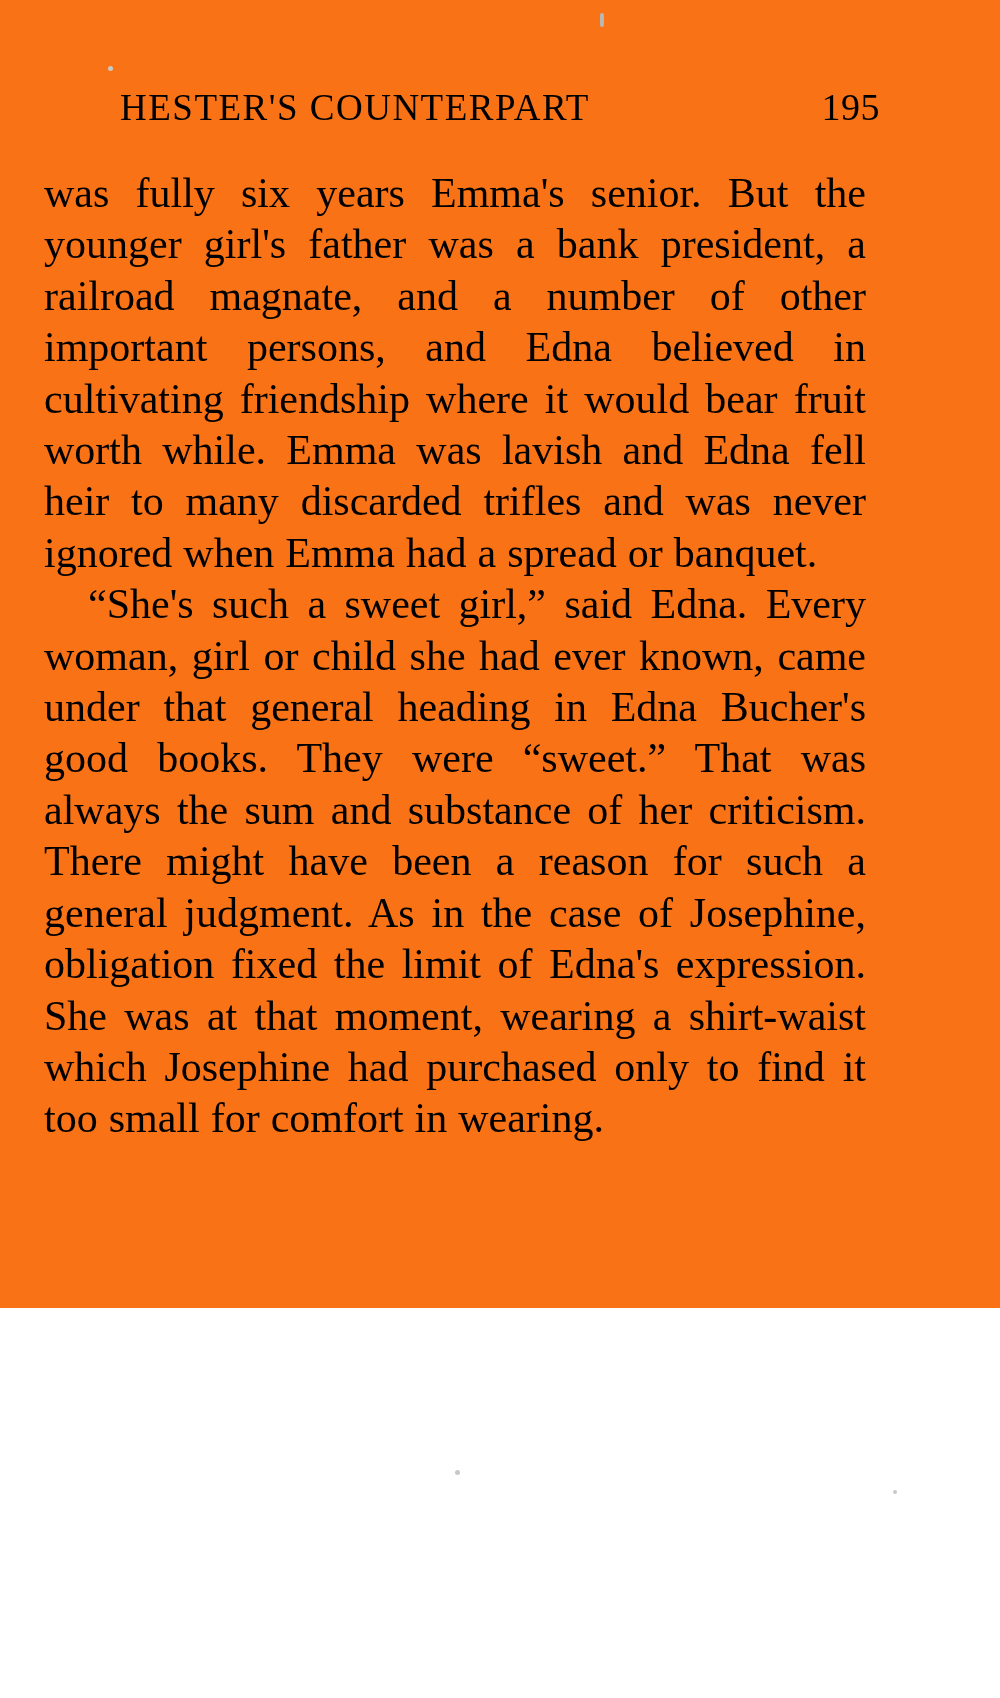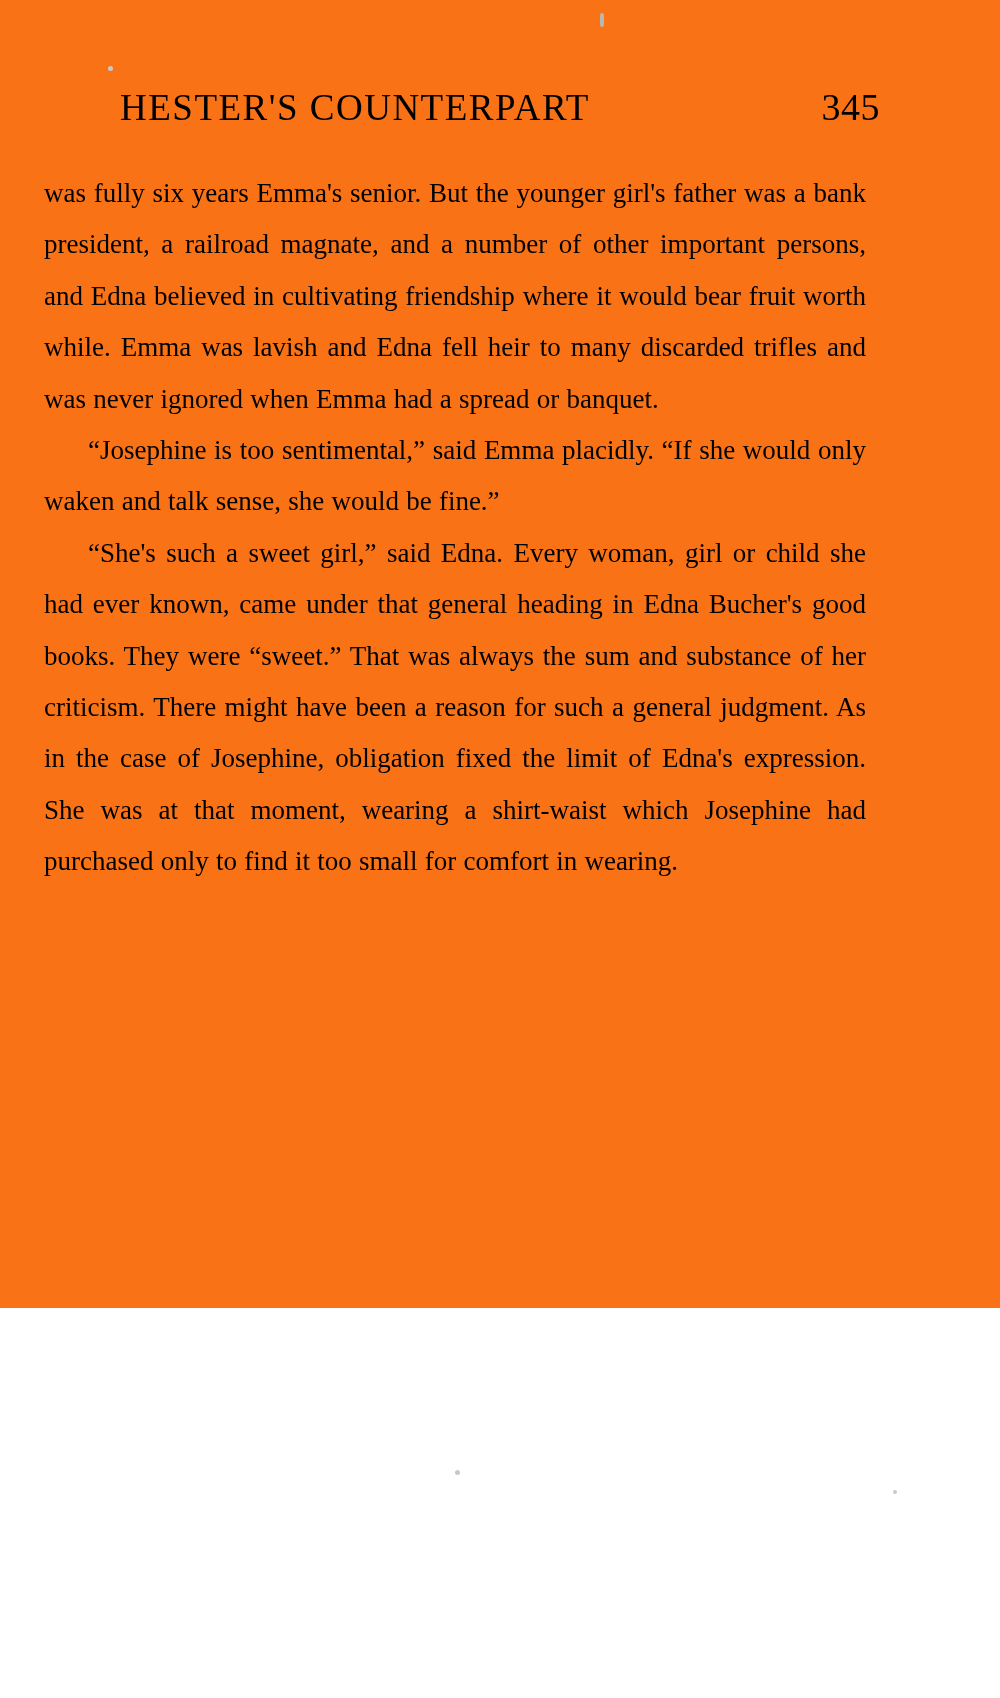--- a/index.html
+++ b/index.html
@@ -45,21 +45,21 @@
     letter-spacing: 0.5px;
   }
   .body-text {
     position: absolute;
     left: 44px;
     top: 168px;
     width: 822px;
   }
   .para {
     margin: 0;
-    font-size: 27px;
+    font-size: 42px;
     line-height: 51.4px;
     text-align: justify;
     text-justify: inter-word;
     word-spacing: 0.5px;
   }
   .para.indent {
     text-indent: 44px;
   }
   .para + .para {
     margin-top: 0;
@@ -75,26 +75,25 @@
     border-radius: 50%;
   }
 </style>
 </head>
 <body>
 
 <div class="page">
 
   <div class="header">
     <div class="running-title">HESTER'S COUNTERPART</div>
-    <div class="page-number">345</div>
+    <div class="page-number">195</div>
   </div>
 
   <div class="body-text">
     <p class="para">was fully six years Emma's senior. But the younger girl's father was a bank president, a railroad magnate, and a number of other important persons, and Edna believed in cultivating friendship where it would bear fruit worth while. Emma was lavish and Edna fell heir to many discarded trifles and was never ignored when Emma had a spread or banquet.</p>
-    <p class="para indent">“Josephine is too sentimental,” said Emma placidly. “If she would only waken and talk sense, she would be fine.”</p>
     <p class="para indent">“She's such a sweet girl,” said Edna. Every woman, girl or child she had ever known, came under that general heading in Edna Bucher's good books. They were “sweet.” That was always the sum and substance of her criticism. There might have been a reason for such a general judgment. As in the case of Josephine, obligation fixed the limit of Edna's expression. She was at that moment, wearing a shirt-waist which Josephine had purchased only to find it too small for comfort in wearing.</p>
   </div>
 
   <div class="speck" style="left:600px; top:13px; width:4px; height:14px; background:#b8b8b3; border-radius:2px;"></div>
   <div class="speck" style="left:108px; top:66px; width:5px; height:5px;"></div>
   <div class="speck" style="left:893px; top:1490px; width:4px; height:4px;"></div>
   <div class="speck" style="left:455px; top:1470px; width:5px; height:5px;"></div>
 
 </div>
 

